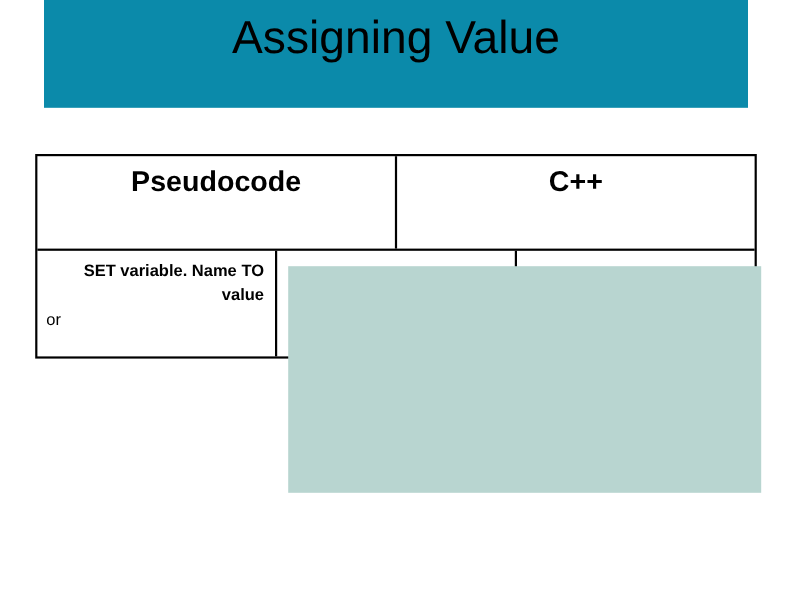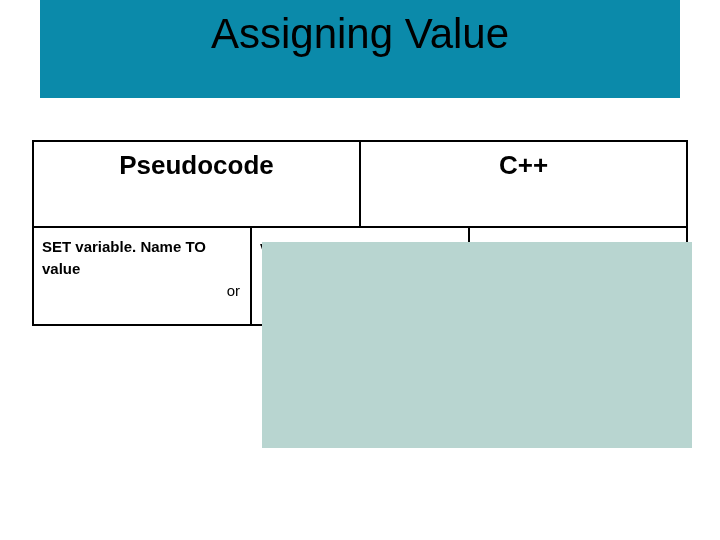--- a/index.html
+++ b/index.html
@@ -7,23 +7,23 @@
   .slide { position: relative; width: 720px; height: 540px; background: #ffffff; }
   .title-bar { position: absolute; left: 40px; top: 0; width: 640px; height: 98px; background: #0b8aaa; }
   .title-text { position: absolute; left: 0; top: 10px; width: 720px; text-align: center; font-size: 42px; color: #000; font-weight: 400; }
   .table { position: absolute; left: 32px; top: 140px; width: 656px; border: 2px solid #000; background: #fff; }
   .thead { display: flex; height: 84px; }
   .thead .th { flex: 1; border-right: 2px solid #000; padding: 8px 6px; font-size: 26px; font-weight: 700; text-align: center; }
   .thead .th:last-child { border-right: none; }
   .tbody { display: flex; border-top: 2px solid #000; }
   .tbody .td { flex: 1; border-right: 2px solid #000; padding: 8px 10px 8px 8px; font-size: 15px; line-height: 1.45; min-height: 96px; }
   .tbody .td:last-child { border-right: none; }
-  .cell-line { display: block; }
+  .cell-line { display: block; text-align: right; }
   .bold { font-weight: 700; }
-  .center { text-align: right; }
+  .center { text-align: left; }
   .overlay { position: absolute; left: 262px; top: 242px; width: 430px; height: 206px; background: #b8d5d0; }
 </style>
 </head>
 <body>
 
 <div class="slide">
 
   <div class="title-bar"></div>
   <div class="title-text">Assigning Value</div>
 

